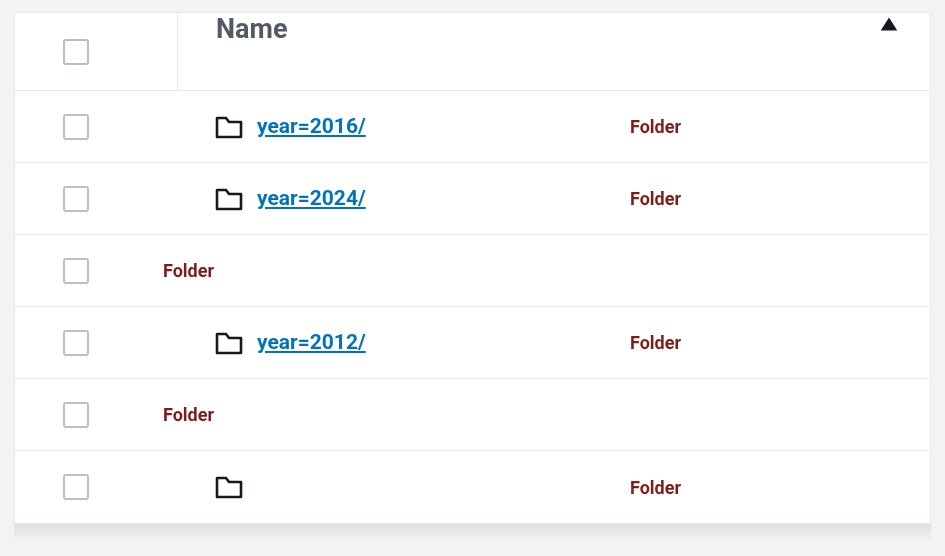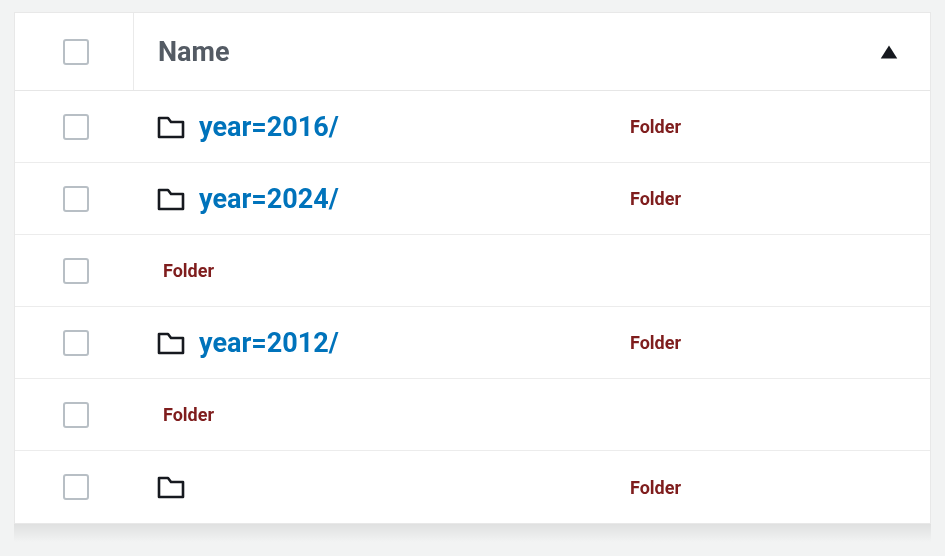--- a/index.html
+++ b/index.html
@@ -28,24 +28,24 @@
     .col-check {
       width: 118px;
       display: flex;
       align-items: center;
       justify-content: flex-start;
       padding-left: 48px;
     }
     .col-name {
       flex: 1;
       display: flex;
-      align-items: center;
-      padding-left: 24px;
+      padding-left: 38px;
       border-left: 1px solid #eaeaea;
       position: relative;
+      margin-left: 44px;
     }
     .col-type {
       width: 330px;
       display: flex;
       align-items: center;
       padding-left: 30px;
       border-left: 1px solid #eaeaea;
       position: relative;
     }
     .header-label {
@@ -90,25 +90,26 @@
       height: 26px;
       margin-right: 14px;
       display: inline-flex;
       align-items: center;
       flex-shrink: 0;
     }
     .folder-icon svg {
       display: block;
     }
     .link {
-      font-size: 27px;
+      font-size: 21px;
       font-weight: 700;
       color: #0073bb;
       cursor: pointer;
       white-space: nowrap;
+      text-decoration: underline;
     }
     .type-text {
       font-size: 18px;
       font-weight: 700;
       color: #7f1d1d;
     }
     .bottom-shadow {
       height: 18px;
       margin: 0 14px;
       background: linear-gradient(to bottom, rgba(0,0,0,0.08), rgba(0,0,0,0));

